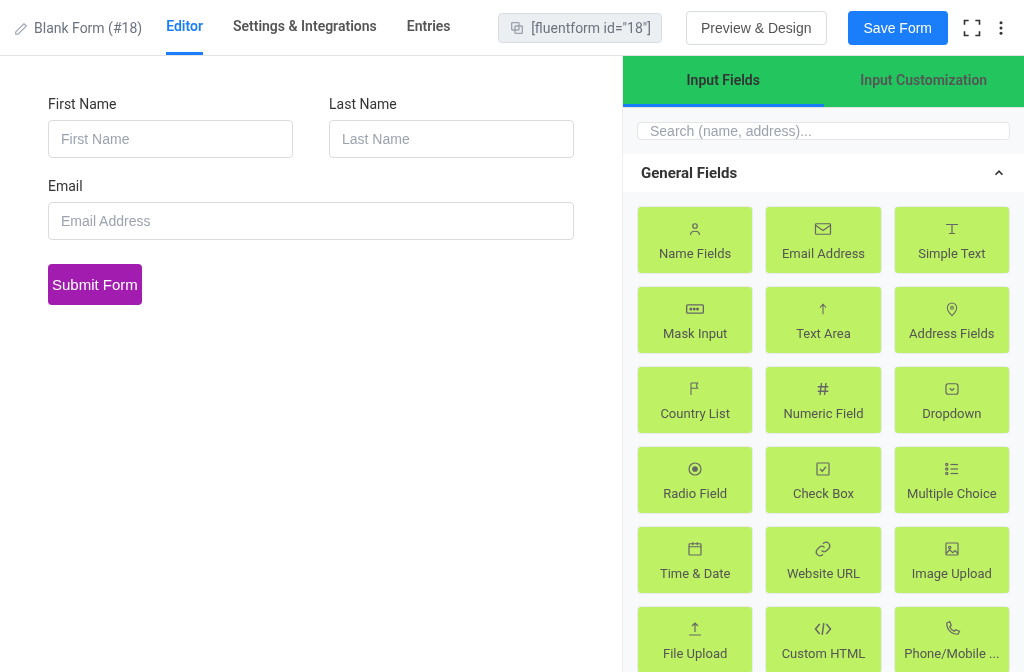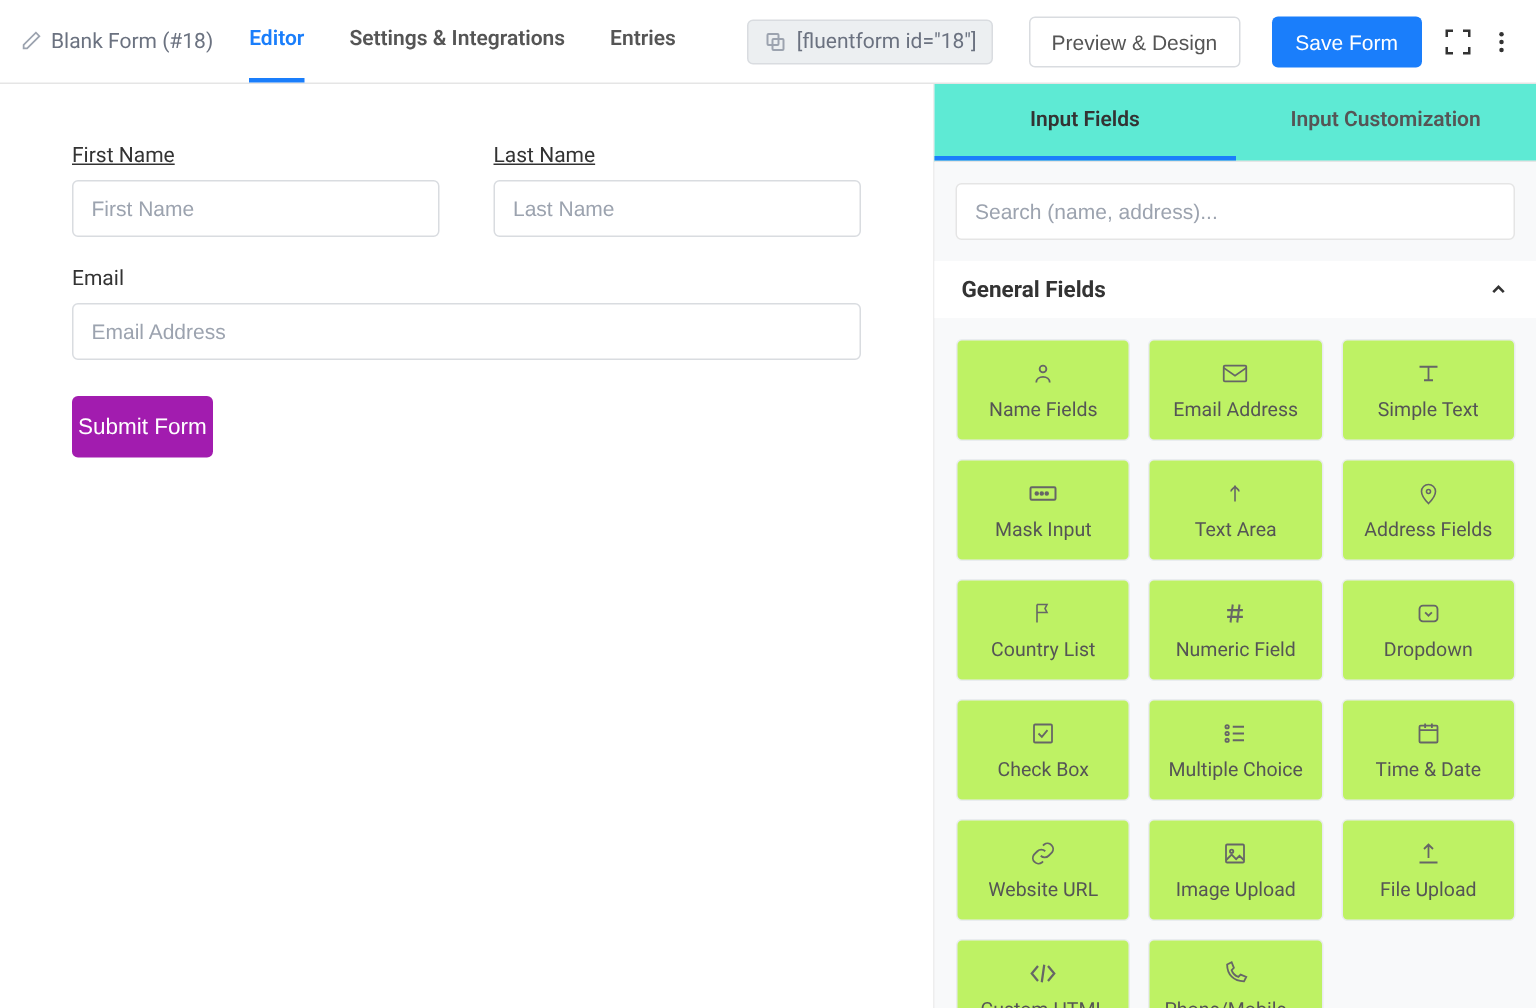--- a/index.html
+++ b/index.html
@@ -1,45 +1,45 @@
 <!DOCTYPE html>
 <html><head>
 <meta charset="utf-8">
 <style>
 * { box-sizing: border-box; margin: 0; padding: 0; }
 body { font-family: -apple-system, BlinkMacSystemFont, "Segoe UI", Roboto, sans-serif; font-size: 14px; color: #333; background: #fff; }
 
 .topbar { display: flex; align-items: center; height: 56px; border-bottom: 1px solid #e5e5e5; padding: 0 14px; }
-.form-title { display: flex; align-items: flex-start; color: #6b7280; font-size: 14px; gap: 6px; }
+.form-title { display: flex; align-items: flex-end; color: #6b7280; font-size: 14px; gap: 6px; }
 .nav-tabs { display: flex; margin-left: 24px; gap: 30px; }
 .nav-tab { color: #555; font-weight: 600; font-size: 14px; padding: 18px 0; cursor: pointer; border-bottom: 3px solid transparent; }
 .nav-tab.active { color: #1a7efb; border-bottom-color: #1a7efb; }
 .topbar-spacer { flex: 1; }
 .shortcode-box { display: flex; align-items: center; gap: 6px; background: #eceff1; border: 1px solid #d9dce0; border-radius: 4px; padding: 6px 10px; color: #6b7280; font-size: 14px; cursor: pointer; }
 .btn-outline { background: #fff; border: 1px solid #d9dce0; border-radius: 4px; padding: 8px 14px; color: #555; font-size: 14px; cursor: pointer; margin-left: 24px; }
 .btn-primary { background: #1a7efb; border: none; border-radius: 4px; padding: 9px 16px; color: #fff; font-size: 14px; font-weight: 500; cursor: pointer; margin-left: 21px; }
 .icon-fullscreen { margin-left: 14px; cursor: pointer; display:flex; align-items:center; }
 .icon-more { margin-left: 10px; cursor: pointer; display:flex; align-items:center; }
 
 .main { display: flex; height: calc(672px - 56px); }
 .canvas { flex: 1; padding: 40px 48px; overflow: auto; }
 .sidebar { width: 402px; background: #f8f9fa; border-left: 1px solid #eee; display: flex; flex-direction: column; }
 
-.row-two { display: flex; gap: 36px; text-decoration: underline; }
+.row-two { display: flex; gap: 36px; }
 .form-group { flex: 1; margin-bottom: 20px; }
 .form-label { font-size: 14px; color: #333; display: block; margin-bottom: 8px; }
 .form-input { width: 100%; padding: 10px 12px; border: 1px solid #d9dce0; border-radius: 4px; font-size: 14px; color: #333; }
 .form-input::placeholder { color: #9ca3af; }
 .submit-btn { background: #a21caf; color: #fff; border: none; border-radius: 4px; padding: 12px 4px; font-size: 15px; cursor: pointer; margin-top: 4px; }
 
-.side-tabs { display: flex; border-bottom: 1px solid #e5e5e5; background: #5eead4; }
+.side-tabs { display: flex; border-bottom: 1px solid #e5e5e5; background: #22c55e; }
 .side-tab { flex: 1; text-align: center; padding: 16px 0; font-weight: 600; font-size: 14px; color: #555; cursor: pointer; }
 .side-tab.active { color: #333; border-bottom: 3px solid #1a7efb; }
 .search-wrap { padding: 14px; }
-.search-input { width: 100%; padding: 10px 12px; border: 1px solid #e5e5e5; background: #fff; border-radius: 4px; font-size: 14px; }
+.search-input { width: 100%; padding: 0 12px; border: 1px solid #e5e5e5; background: #fff; border-radius: 4px; font-size: 14px; }
 .search-input::placeholder { color: #9ca3af; }
 
 .section-header { background: #fff; padding: 10px 18px; font-weight: 700; font-size: 15px; color: #333; display: flex; justify-content: space-between; align-items: center; cursor: pointer; }
 .fields-grid { padding: 14px; display: grid; grid-template-columns: repeat(3, 1fr); gap: 12px; overflow-y: auto; }
 .field-card { background: #bef264; border: 1px solid #e9ecef; border-radius: 4px; padding: 12px 4px; display: flex; flex-direction: column; align-items: center; justify-content: center; gap: 8px; cursor: pointer; height: 68px; }
 .field-card-label { font-size: 13px; color: #555; text-align: center; white-space: nowrap; overflow: hidden; text-overflow: ellipsis; max-width: 100%; }
 .field-icon { color: #666; display:flex; align-items:center; justify-content:center; height:18px; }
 
 svg { display: block; }
 </style>
@@ -197,20 +197,29 @@
             <svg width="18" height="18" viewBox="0 0 24 24" fill="none" stroke="#666" stroke-width="1.6">
               <rect x="4" y="5" width="16" height="14" rx="3"></rect>
               <path d="M9 11l3 3 3-3"></path>
             </svg>
           </div>
           <div class="field-card-label">Dropdown</div>
         </div>
         <div class="field-card">
           <div class="field-icon">
             <svg width="18" height="18" viewBox="0 0 24 24" fill="none" stroke="#666" stroke-width="1.6">
+              <circle cx="12" cy="12" r="8"></circle>
+              <circle cx="12" cy="12" r="3" fill="#666"></circle>
+            </svg>
+          </div>
+          <div class="field-card-label">Radio Field</div>
+        </div>
+        <div class="field-card">
+          <div class="field-icon">
+            <svg width="18" height="18" viewBox="0 0 24 24" fill="none" stroke="#666" stroke-width="1.6">
               <rect x="4" y="4" width="16" height="16" rx="1"></rect>
               <path d="M8 12l3 3 5-6"></path>
             </svg>
           </div>
           <div class="field-card-label">Check Box</div>
         </div>
         <div class="field-card">
           <div class="field-icon">
             <svg width="18" height="18" viewBox="0 0 24 24" fill="none" stroke="#666" stroke-width="1.6">
               <circle cx="5" cy="6" r="1.5"></circle>

